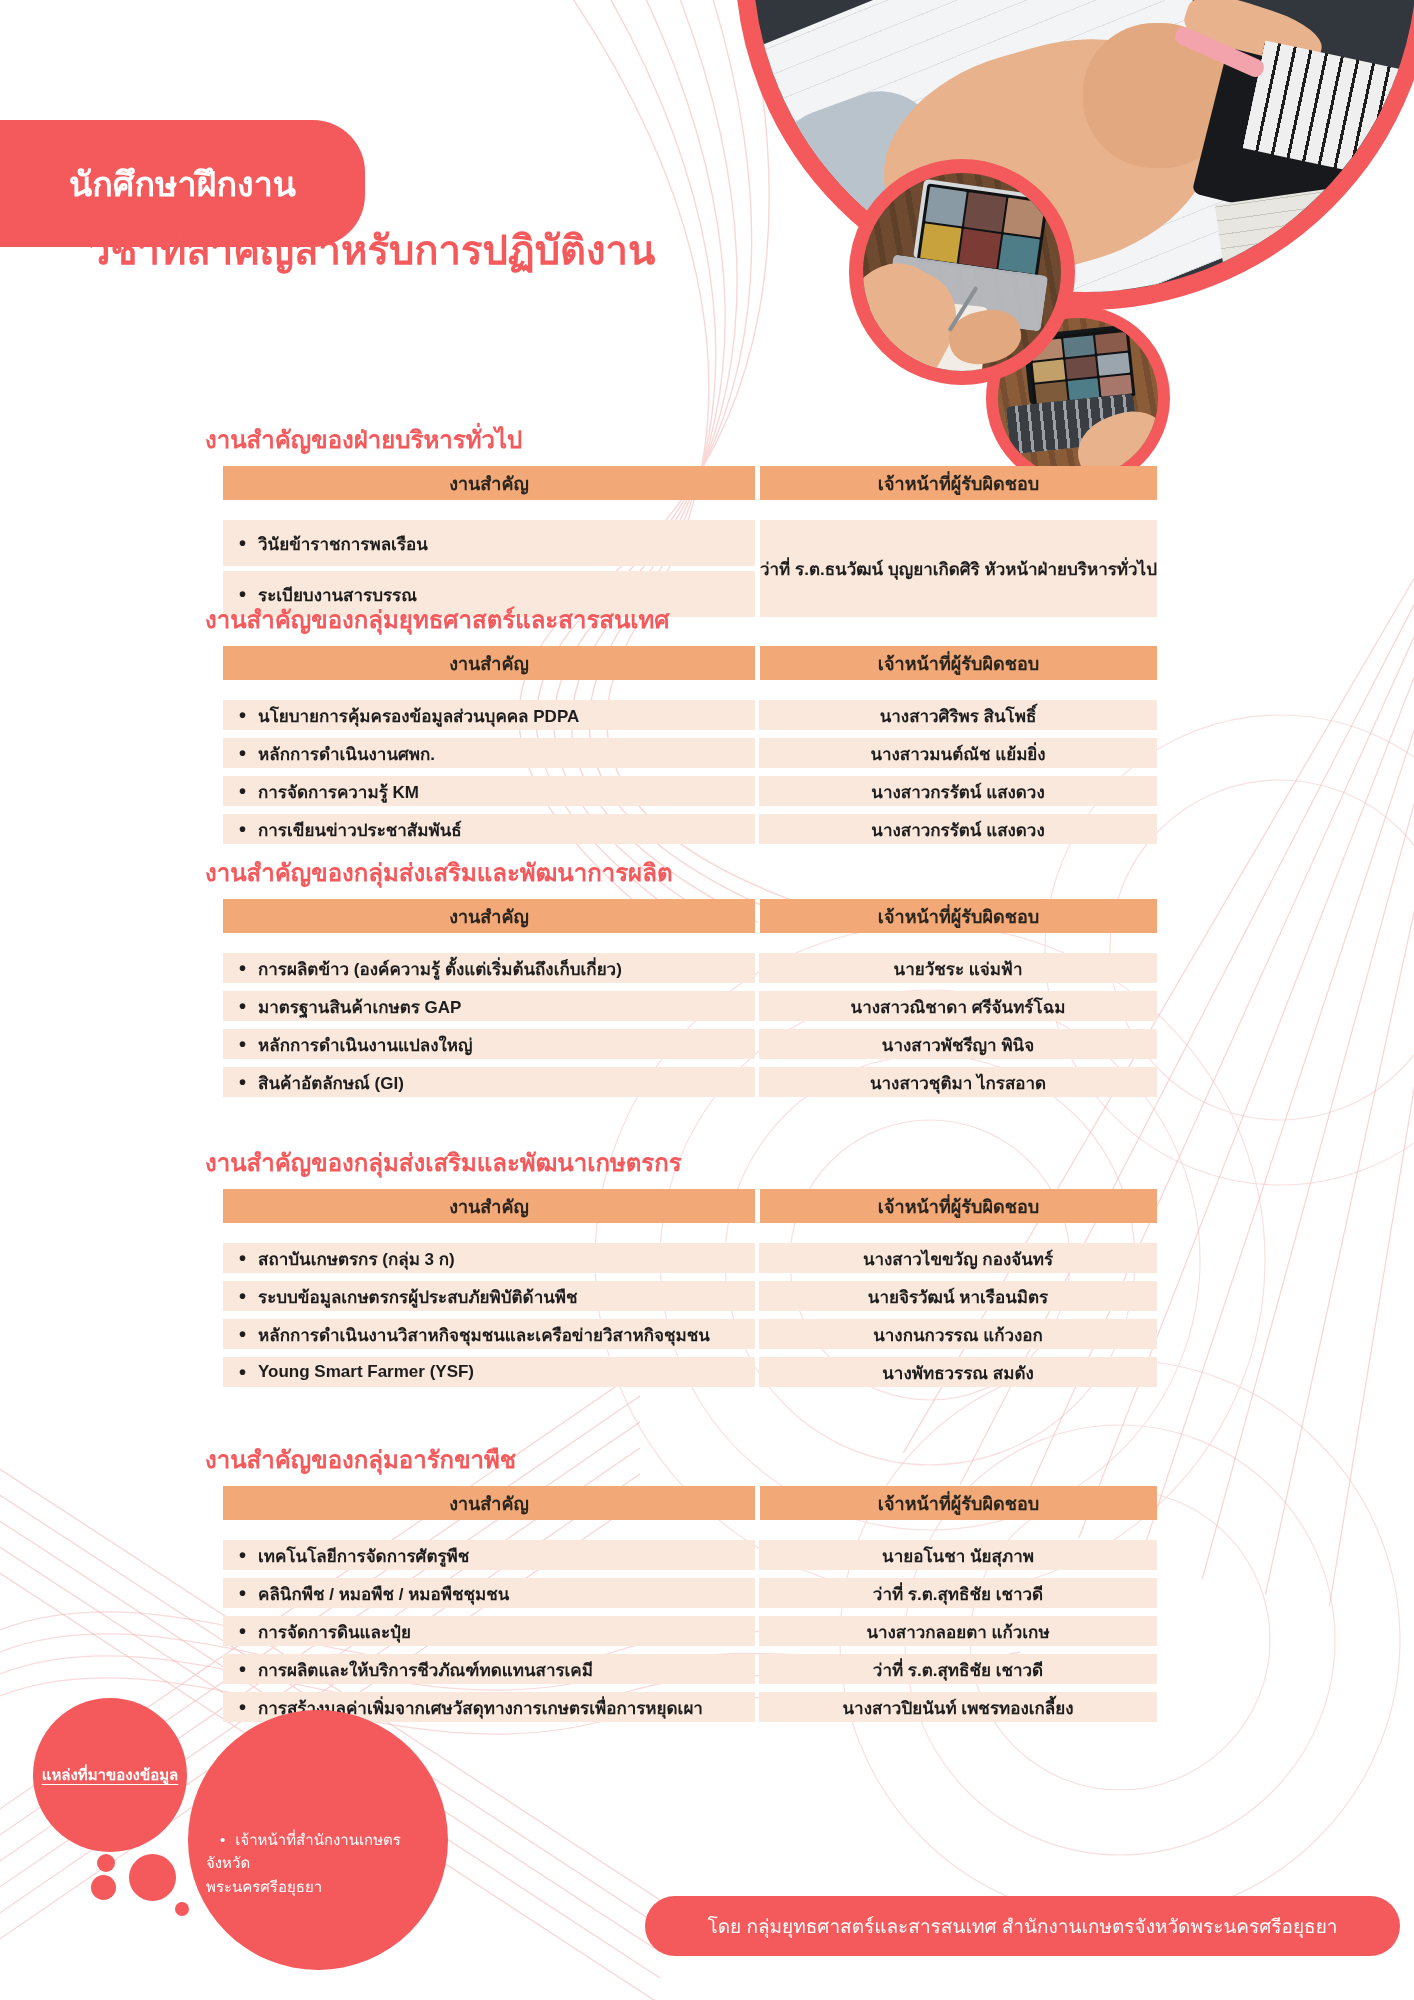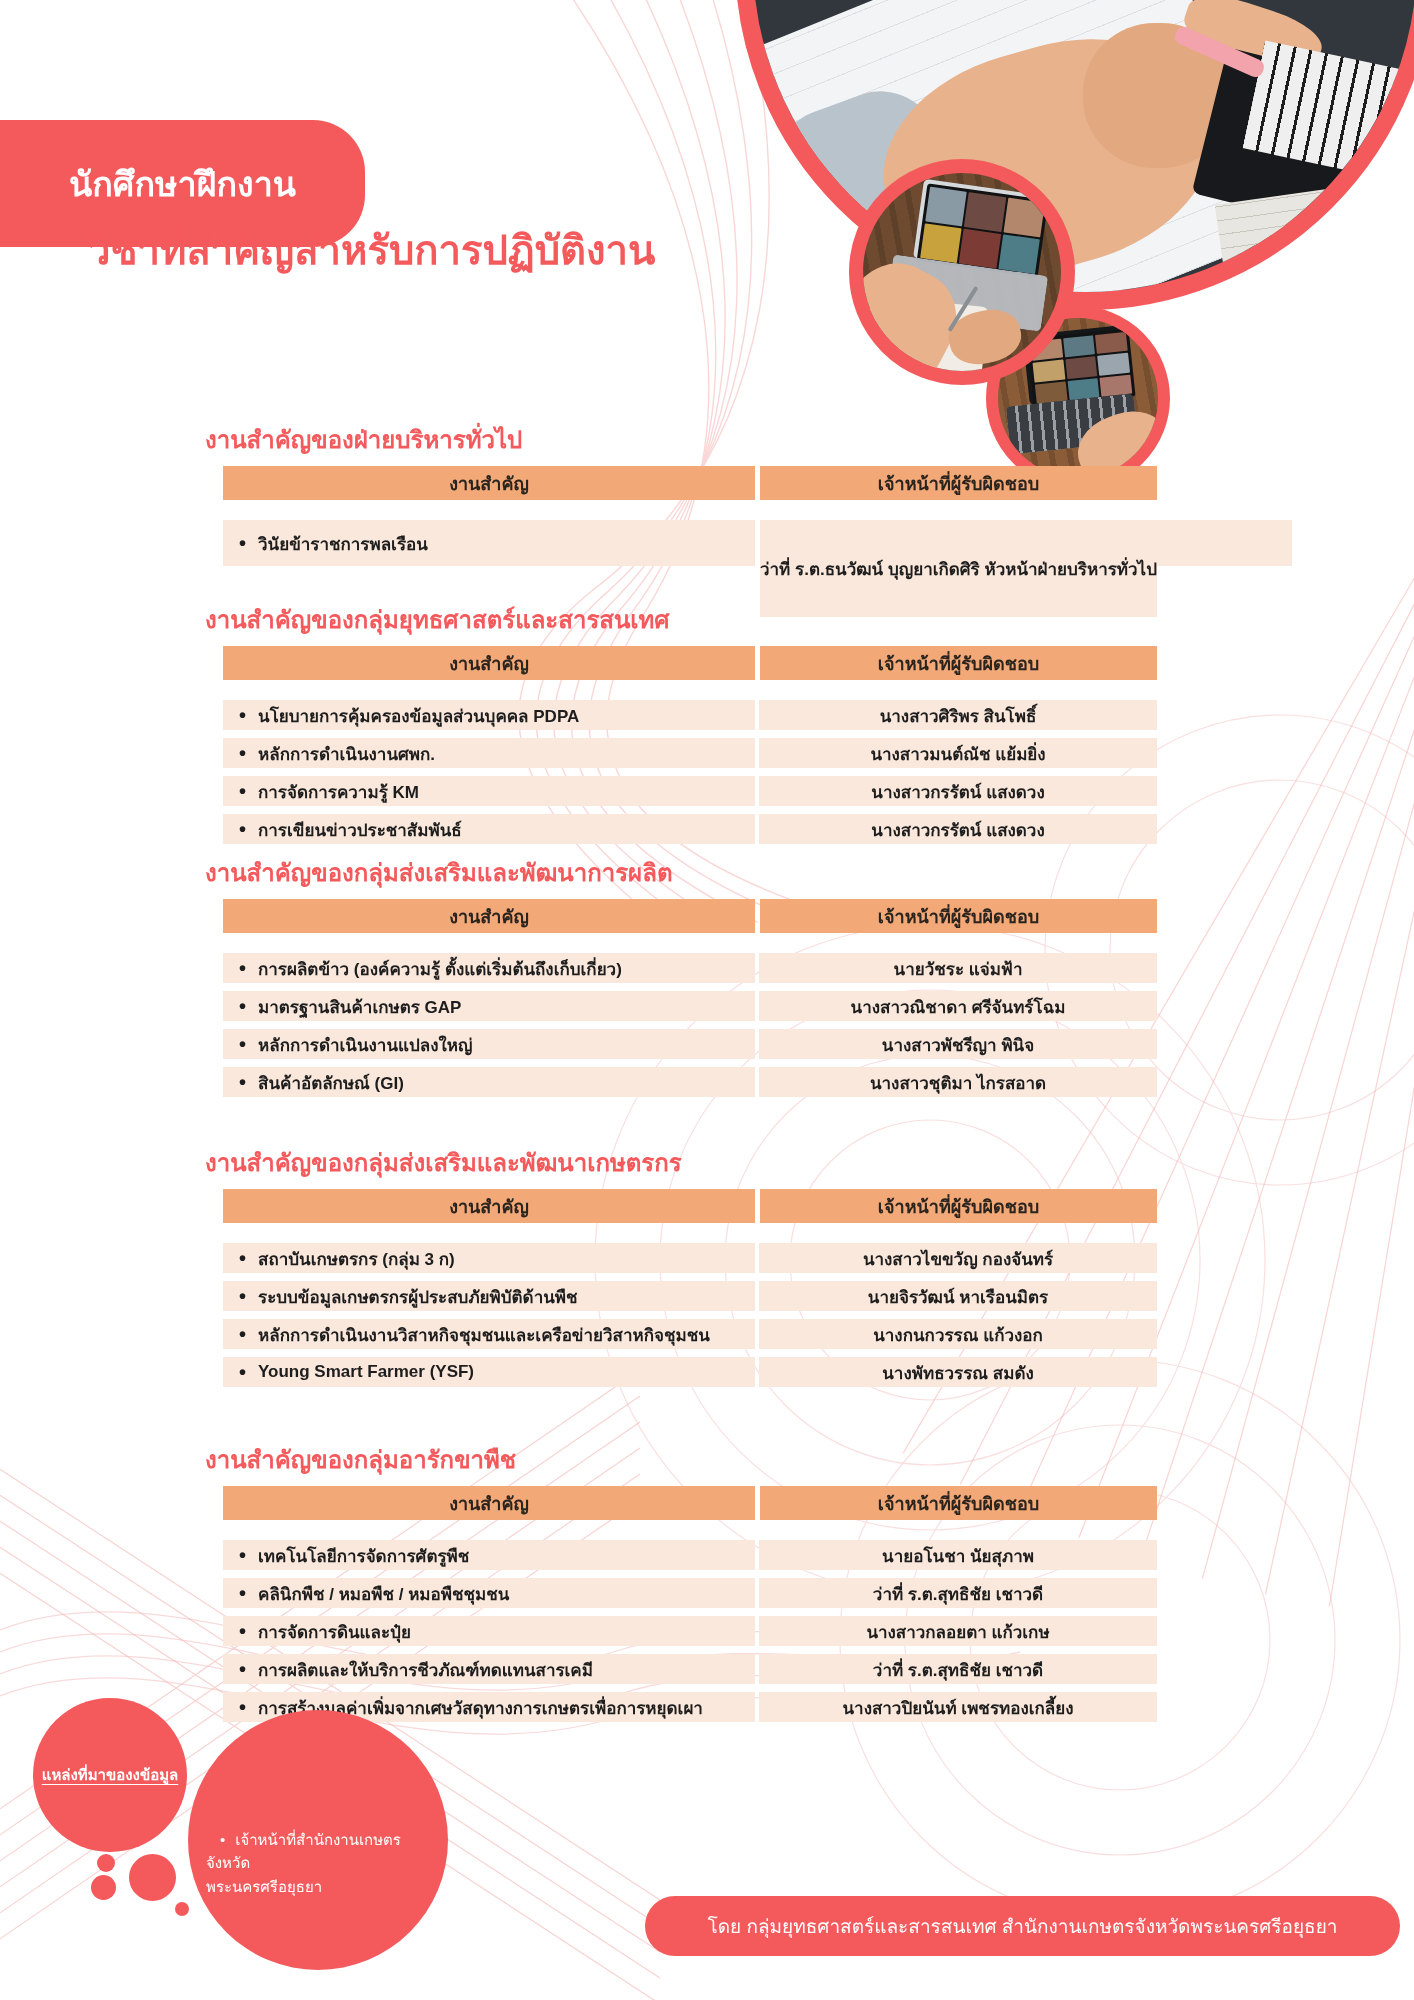--- a/index.html
+++ b/index.html
@@ -38,21 +38,21 @@
   .task-col{width:532px;flex:0 0 532px;}
   .owner-col{flex:1;}
   .tbl-body{display:flex;flex-direction:column;gap:8px;}
   .row{display:flex;gap:4px;}
   .cell.task{width:532px;flex:0 0 532px;background:var(--row-bg);height:30px;display:flex;align-items:center;
              font-weight:bold;font-size:17px;color:var(--text-dark);padding-left:16px;}
   .cell.task::before{content:"•";margin-right:12px;font-size:20px;line-height:1;}
   .cell.owner{flex:1;background:var(--row-bg);height:30px;display:flex;align-items:center;justify-content:center;
               font-weight:bold;font-size:17px;color:var(--text-dark);text-align:center;}
   .row-merged{display:flex;gap:5px;}
-  .col-tasks{display:flex;flex-direction:row;gap:5px;width:532px;flex:0 0 532px;}
+  .col-tasks{display:flex;flex-direction:column;gap:5px;width:532px;flex:0 0 532px;}
   .row-merged .cell.task{width:100%;flex:none;height:46px;}
   .cell.owner.merged{height:97px;}
 
   
   .bubble{position:absolute;background:var(--accent);border-radius:50%;z-index:3;}
   #bubble-source{left:33px;top:1698px;width:154px;height:154px;display:flex;align-items:center;justify-content:center;}
   .bubble-source-label{color:#fff;font-size:15px;font-weight:bold;white-space:nowrap;
                        text-decoration:underline;text-underline-offset:4px;}
   #bubble-detail{left:188px;top:1710px;width:260px;height:260px;}
   .bubble-detail-text{position:absolute;left:18px;top:118px;width:228px;color:#fff;font-size:15px;line-height:1.55;}

